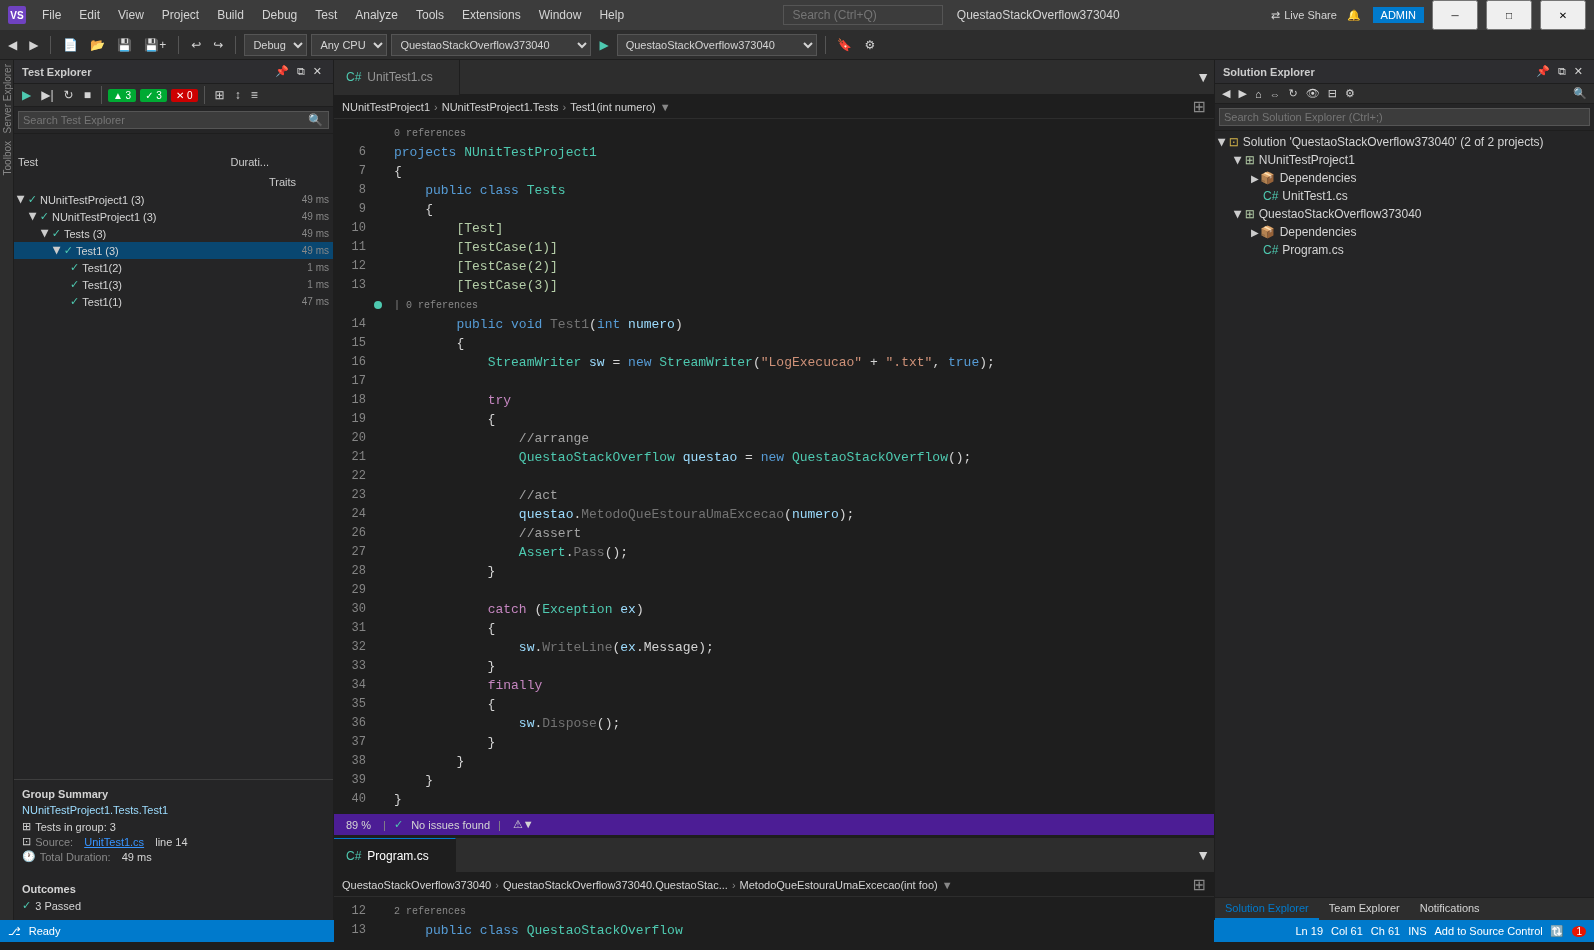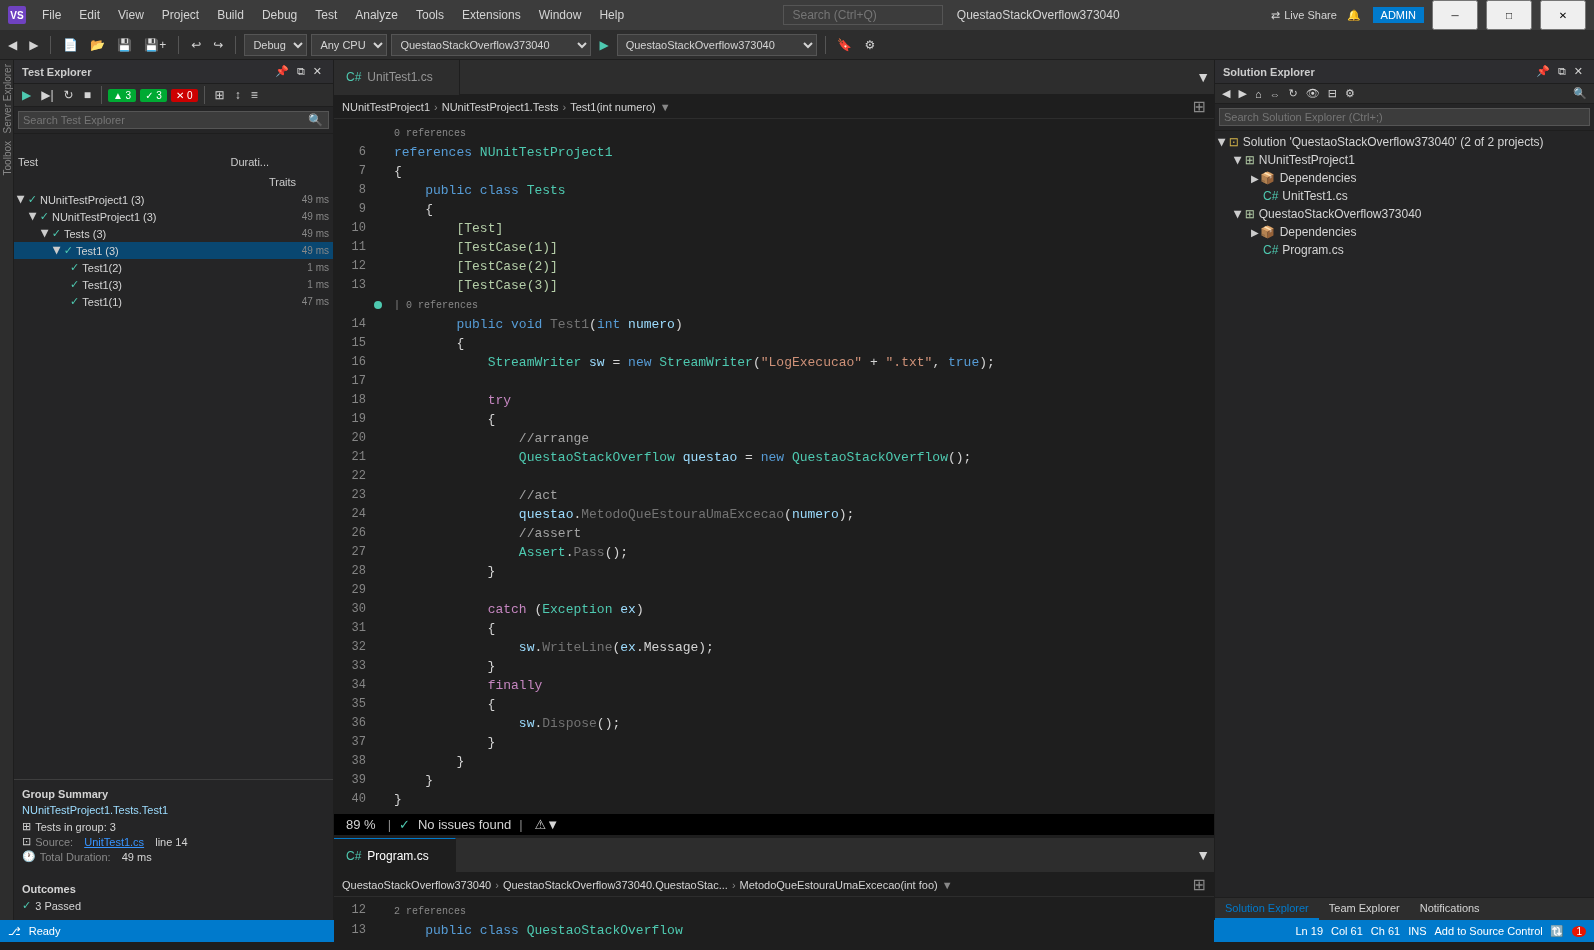--- a/index.html
+++ b/index.html
@@ -77,21 +77,21 @@
 
     
     .breadcrumb-bar { display: flex; align-items: center; background: #1e1e1e; padding: 2px 8px; border-bottom: 1px solid #2d2d2d; gap: 4px; font-size: 11px; }
     .breadcrumb-item { color: #d4d4d4; cursor: pointer; }
     .breadcrumb-sep { color: #888; }
     .breadcrumb-dropdown { color: #888; cursor: pointer; }
 
     
     .code-container { flex: 1; overflow: auto; position: relative; background: #1e1e1e; }
     .code-editor { font-family: 'Consolas', 'Courier New', monospace; font-size: 13px; line-height: 19px; padding: 4px 0; }
-    .code-line { display: flex; align-items: flex-start; min-height: 19px; }
+    .code-line { display: flex; align-items: center; min-height: 19px; }
     .line-num { width: 40px; text-align: right; padding-right: 8px; color: #858585; user-select: none; font-size: 12px; flex-shrink: 0; }
     .line-gutter { width: 16px; flex-shrink: 0; position: relative; }
     .line-content { padding-left: 4px; white-space: pre; color: #d4d4d4; flex: 1; }
     
     
     .kw { color: #569cd6; }
     .kw2 { color: #c586c0; }
     .str { color: #ce9178; }
     .comment { color: #a3a3a3; }
     .type { color: #4ec9b0; }
@@ -360,21 +360,21 @@
       <div class="code-container">
         <div class="code-editor">
           <div class="code-line">
             <span class="line-num"></span>
             <span class="line-gutter"></span>
             <span class="line-content"><span class="ref-hint">0 references</span></span>
           </div>
           <div class="code-line">
             <span class="line-num">6</span>
             <span class="line-gutter"><span class="gutter-collapse expand-down" style="display:inline-block;width:8px;height:8px;"></span></span>
-            <span class="line-content"><span class="kw">references</span> <span class="type">NUnitTestProject1</span></span>
+            <span class="line-content"><span class="kw">projects</span> <span class="type">NUnitTestProject1</span></span>
           </div>
           <div class="code-line">
             <span class="line-num">7</span>
             <span class="line-gutter"></span>
             <span class="line-content">{</span>
           </div>
           <div class="code-line">
             <span class="line-num">8</span>
             <span class="line-gutter"><span class="gutter-collapse" style="display:inline-block;width:8px;height:8px;"></span></span>
             <span class="line-content">    <span class="kw">public class</span> <span class="type">Tests</span></span>
@@ -535,21 +535,21 @@
             <span class="line-content">    }</span>
           </div>
           <div class="code-line">
             <span class="line-num">40</span>
             <span class="line-gutter"></span>
             <span class="line-content">}</span>
           </div>
         </div>
       </div>
 
-      <div style="display:flex; align-items:center; background:#000000; padding:0 8px; height:22px; font-size:13px; gap:8px; border-top:1px solid #1e1e1e;">
+      <div style="display:flex; align-items:center; background:#4c1d95; padding:0 8px; height:22px; font-size:11px; gap:8px; border-top:1px solid #1e1e1e;">
         <span class="status-item">89 %</span>
         <span style="color:#888">|</span>
         <span class="status-green">✓</span>
         <span>No issues found</span>
         <span style="color:#888">|</span>
         <span class="status-item">⚠▼</span>
       </div>
     </div>
 
     <div style="flex:1; display:flex; flex-direction:column;">

